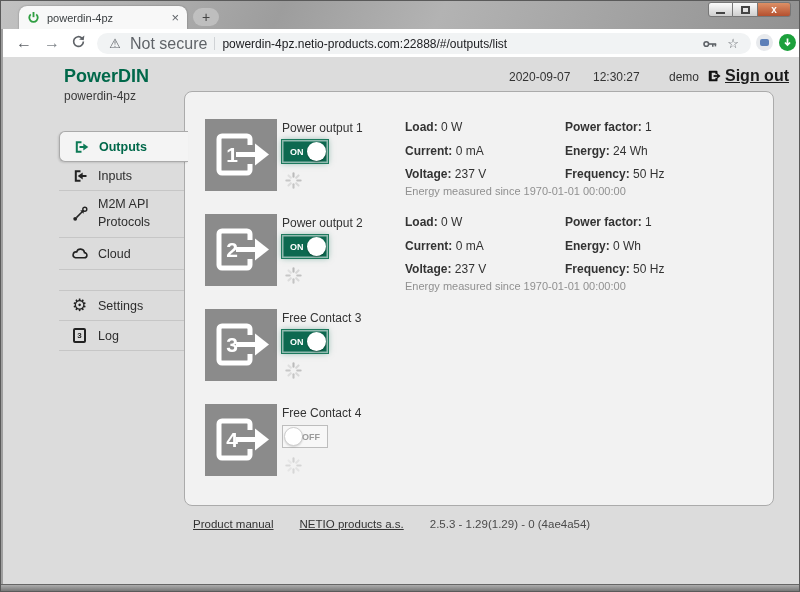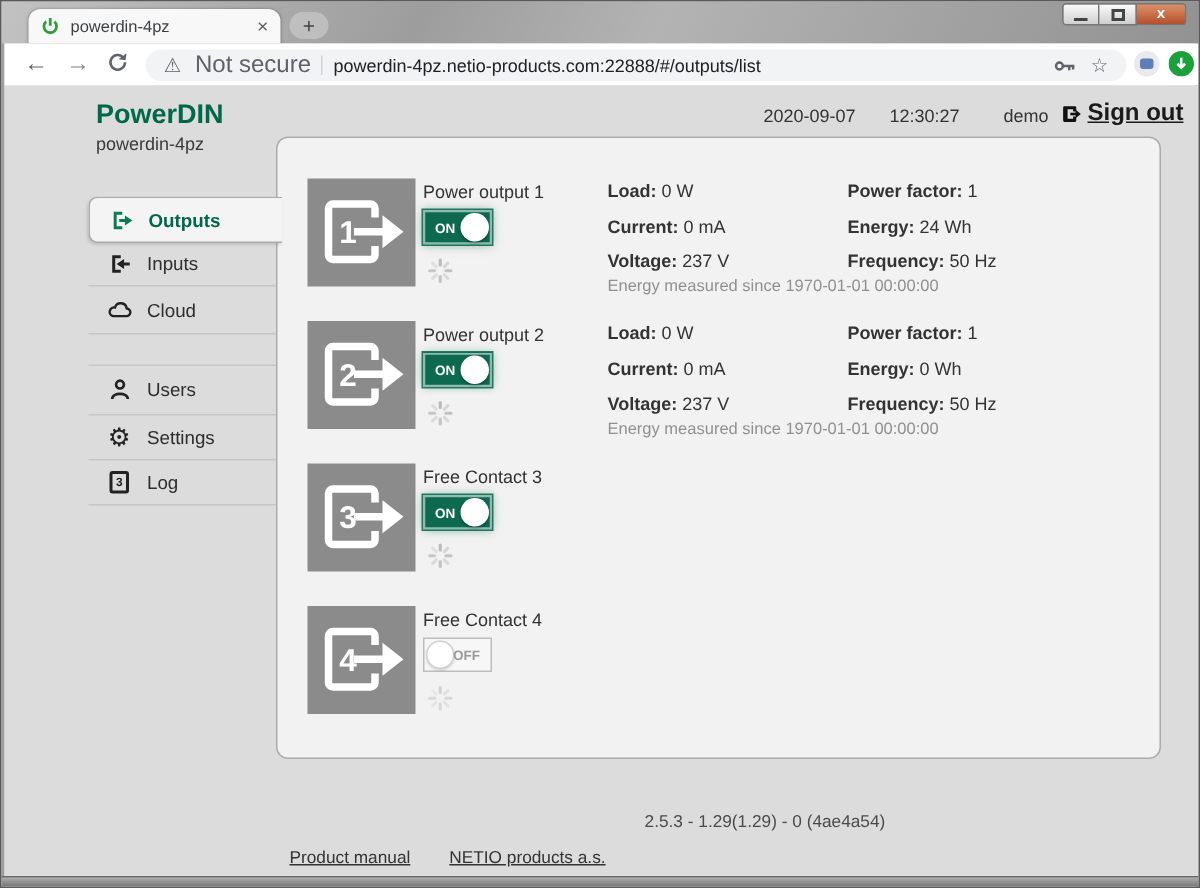--- a/index.html
+++ b/index.html
@@ -106,21 +106,21 @@
   .spinner { position:absolute; left:99px; top:52px; width:19px; height:19px; }
   .stats-left  { position:absolute; left:220px; top:1px; }
   .stats-right { position:absolute; left:380px; top:1px; }
   .stat { font-size:12px; color:#333; margin-bottom:9.5px; white-space:nowrap; }
   .stat .sl { font-weight:bold; }
   .note { position:absolute; left:220px; top:66px; font-size:11px; color:#909090; white-space:nowrap; }
 
   
   .footer { position:absolute; left:190px; top:461px; display:flex; gap:26px; align-items:center;
             font-size:11.5px; }
-  .footer a { color:#333; text-decoration:underline;margin-top:48px; }
+  .footer a { color:#333; text-decoration:underline; }
   .footer .version { color:#4a4a4a; }
 
   .frame-bottom { position:absolute; left:0; bottom:0; width:100%; height:7px;
                   background:linear-gradient(#adadad,#787878); border-top:1px solid #666; }
 </style>
 </head>
 <body>
 
 <div id="window">
 
@@ -211,38 +211,43 @@
       <div class="side-item h29">
         <span class="sicon">
           <svg width="16" height="16" viewBox="0 0 16 16">
             <path d="M8.5 3.2 H3.8 V12.8 H8.5" fill="none" stroke="currentColor" stroke-width="2"></path>
             <line x1="9" y1="8" x2="14.5" y2="8" stroke="currentColor" stroke-width="2"></line>
             <polygon points="10.7,4.6 5.7,8 10.7,11.4" fill="currentColor"></polygon>
           </svg>
         </span>
         <span>Inputs</span>
       </div>
+      <div class="side-item h47">
+        <span class="sicon">
+          <svg width="16" height="16" viewBox="0 0 16 16">
+            <circle cx="3.2" cy="12.8" r="1.9" fill="currentColor"></circle>
+            <line x1="4.4" y1="11.6" x2="10.2" y2="5.8" stroke="currentColor" stroke-width="1.5"></line>
+            <polygon points="8.2,4.4 12,3.9 11.5,7.7" fill="currentColor"></polygon>
+            <circle cx="12.8" cy="3.2" r="2" fill="none" stroke="currentColor" stroke-width="1.4"></circle>
+          </svg>
+        </span>
+        <span class="two-line">
+          <span>M2M API</span>
+          <span>Protocols</span>
+        </span>
+      </div>
       <div class="side-item h32">
         <span class="sicon">
           <svg width="17" height="17" viewBox="0 0 16 16">
             <path d="M4.2 12 h8.2 a2.4 2.4 0 0 0 .3-4.8 a3.8 3.8 0 0 0 -7.4 -0.6 A2.7 2.7 0 0 0 4.2 12 z" fill="none" stroke="currentColor" stroke-width="1.5"></path>
           </svg>
         </span>
         <span>Cloud</span>
       </div>
       <div class="spacer"></div>
-      <div class="side-item h33">
-        <span class="sicon">
-          <svg width="16" height="16" viewBox="0 0 16 16">
-            <circle cx="8" cy="4.4" r="2.6" fill="none" stroke="currentColor" stroke-width="1.8"></circle>
-            <path d="M2.8 14 c0-4.6 10.4-4.6 10.4 0" fill="none" stroke="currentColor" stroke-width="1.8"></path>
-          </svg>
-        </span>
-        <span>Users</span>
-      </div>
       <div class="side-item h30">
         <span class="sicon gear-glyph">⚙</span>
         <span>Settings</span>
       </div>
       <div class="side-item h30">
         <span class="sicon">
           <span class="log-box">
               <span>3</span>
             </span>
         </span>

